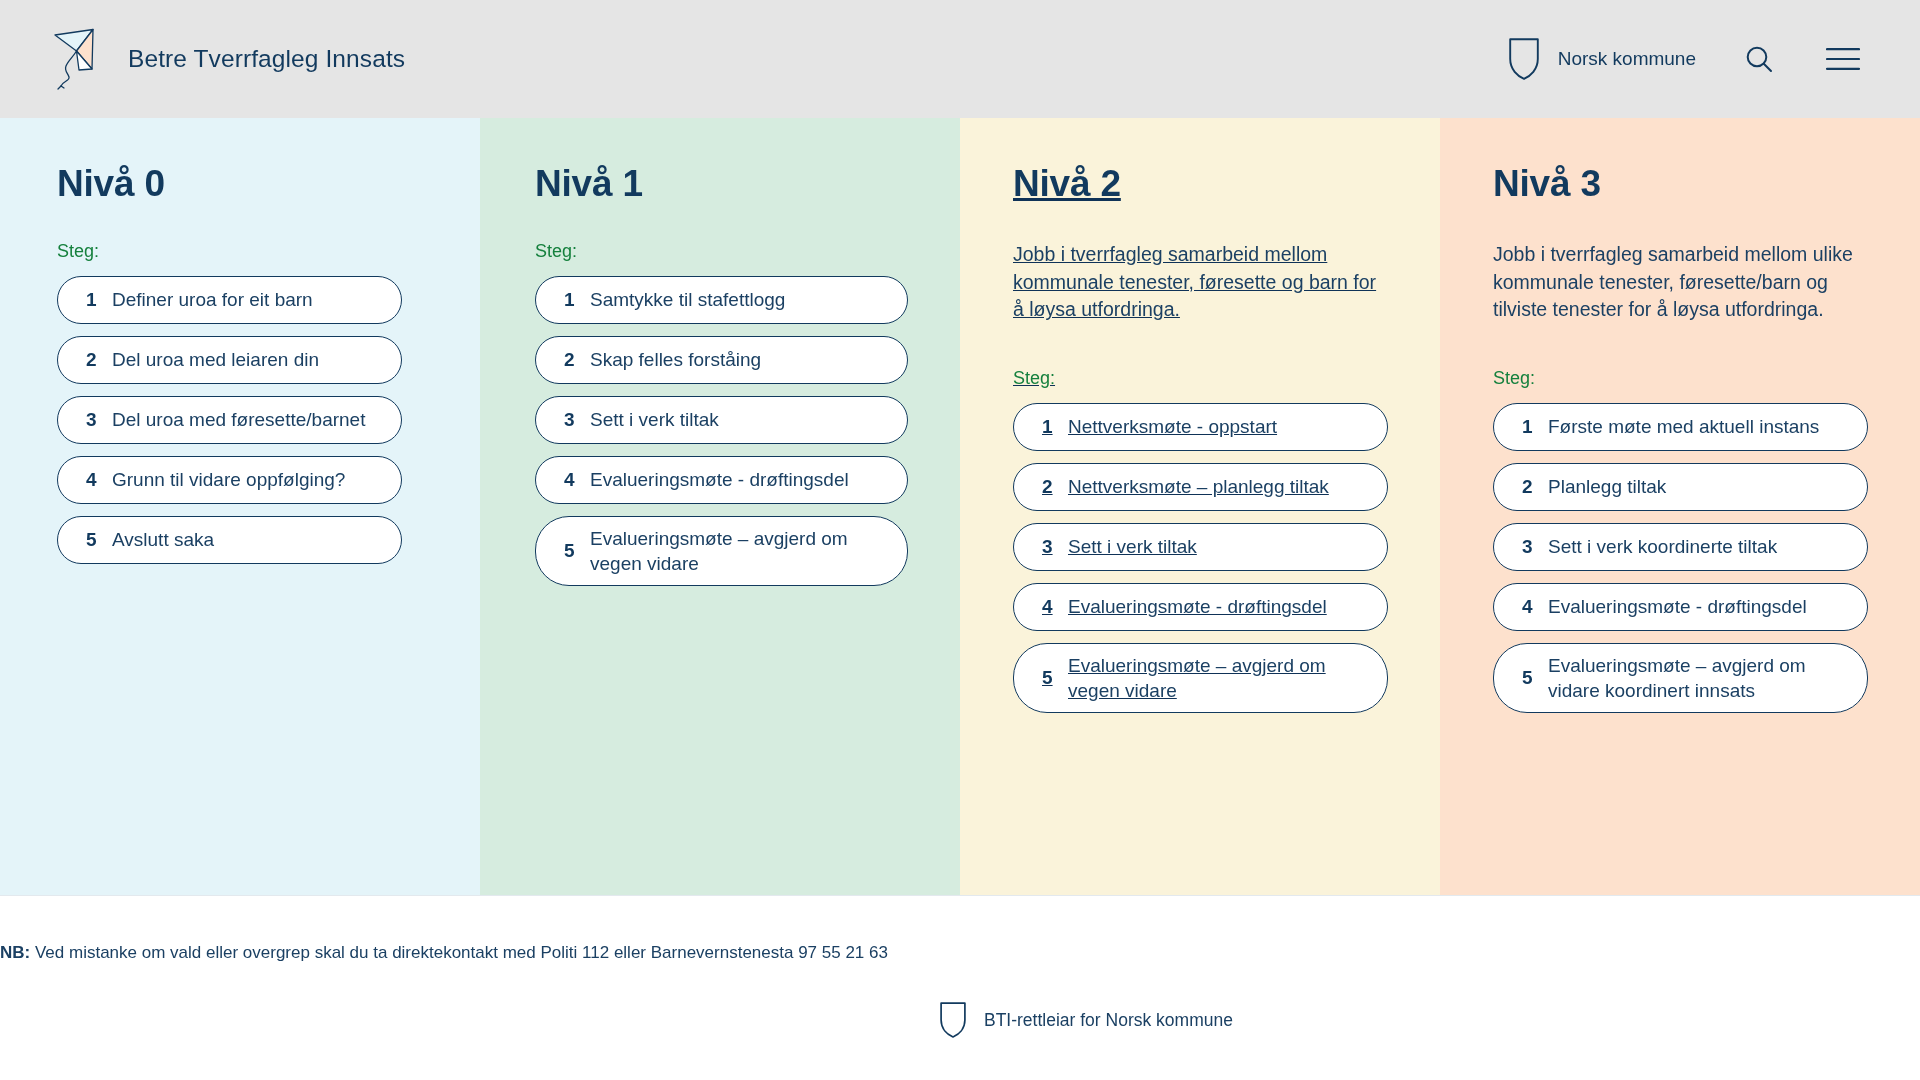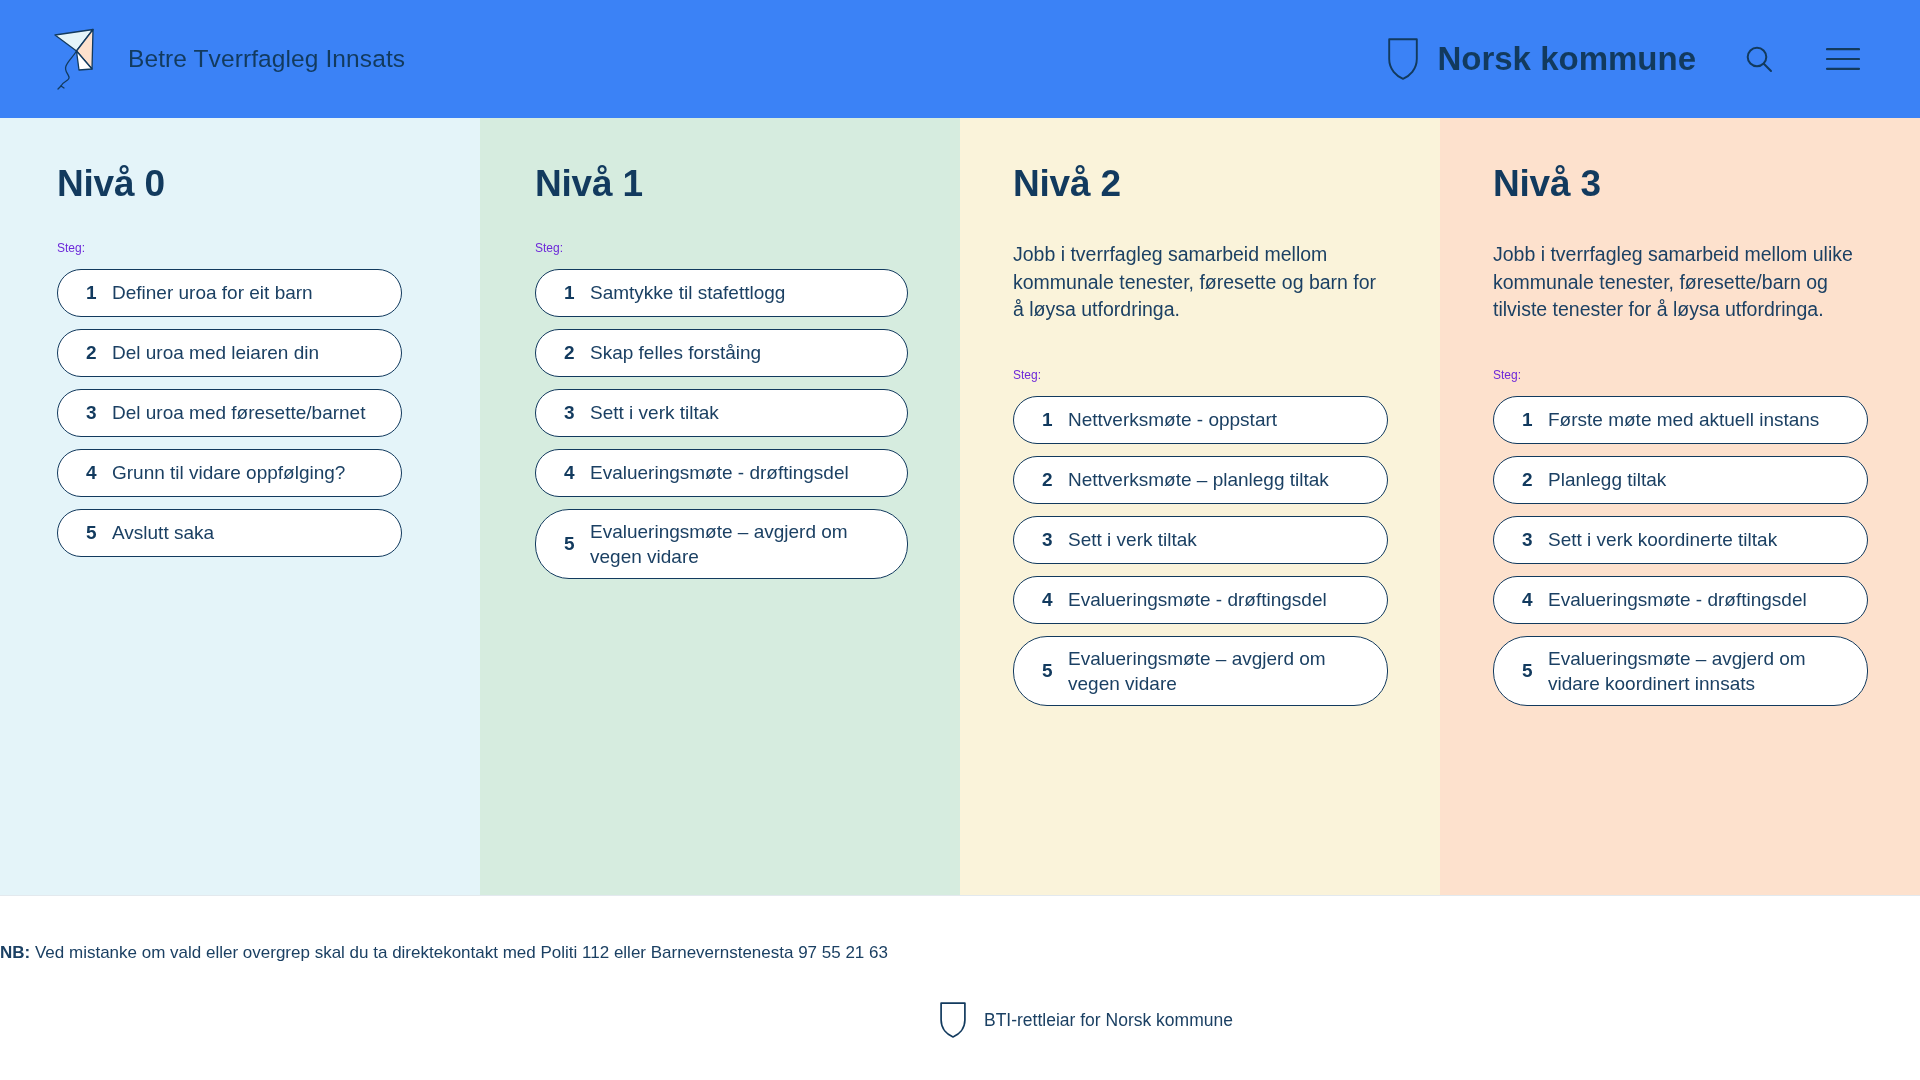--- a/index.html
+++ b/index.html
@@ -20,21 +20,21 @@
   }
 
   
   .header {
     height: 118px;
     flex: 0 0 118px;
     display: flex;
     align-items: center;
     justify-content: space-between;
     padding: 0 56px 0 52px;
-    background: #3b82f6;
+    background: #e5e5e5;
     gap: 29px;
   }
 
   .brand {
     display: flex;
     align-items: center;
     gap: 24px;
   }
 
   .kite-logo {
@@ -59,22 +59,22 @@
 
   .muni {
     display: flex;
     align-items: center;
     gap: 19px;
   }
 
   .shield-icon { width: 30px; height: 42px; display: block; }
 
   .muni-name {
-    font-size: 33px;
-    font-weight: 700;
+    font-size: 19px;
+    font-weight: 400;
     color: #123a5e;
     white-space: nowrap;
   }
 
   .icon-btn {
     background: none;
     border: none;
     cursor: pointer;
     padding: 4px;
     display: flex;
@@ -90,21 +90,21 @@
     min-height: 0;
   }
 
   .level {
     flex: 1 1 25%;
     padding: 47px 57px 0 57px;
     overflow: hidden;
   }
   .level:nth-child(1) { padding-left: 57px; padding-right: 78px; }
   .level:nth-child(2) { padding-left: 55px; padding-right: 52px; }
-  .level:nth-child(3) { padding-left: 53px; padding-right: 52px; }
+  .level:nth-child(3) { padding-left: 53px; padding-right: 52px; text-decoration: underline; }
   .level:nth-child(4) { padding-left: 53px; padding-right: 52px; }
 
   .level-title {
     font-size: 37px;
     font-weight: 700;
     letter-spacing: -0.2px;
     color: #123a5e;
     margin-bottom: 37px;
     line-height: 1.05;
   }
@@ -112,22 +112,22 @@
   .level-desc {
     font-size: 19.5px;
     line-height: 1.42;
     color: #1b4063;
     font-weight: 400;
     margin-bottom: 44px;
     max-width: 380px;
   }
 
   .steg-label {
-    font-size: 12px;
-    color: #6d28d9;
+    font-size: 18px;
+    color: #15803d;
     margin-bottom: 14px;
     font-weight: 400;
   }
 
   .steps { display: flex; flex-direction: column; gap: 12px; }
 
   .step-card {
     background: #ffffff;
     border: 1.6px solid #123a5e;
     border-radius: 999px;

